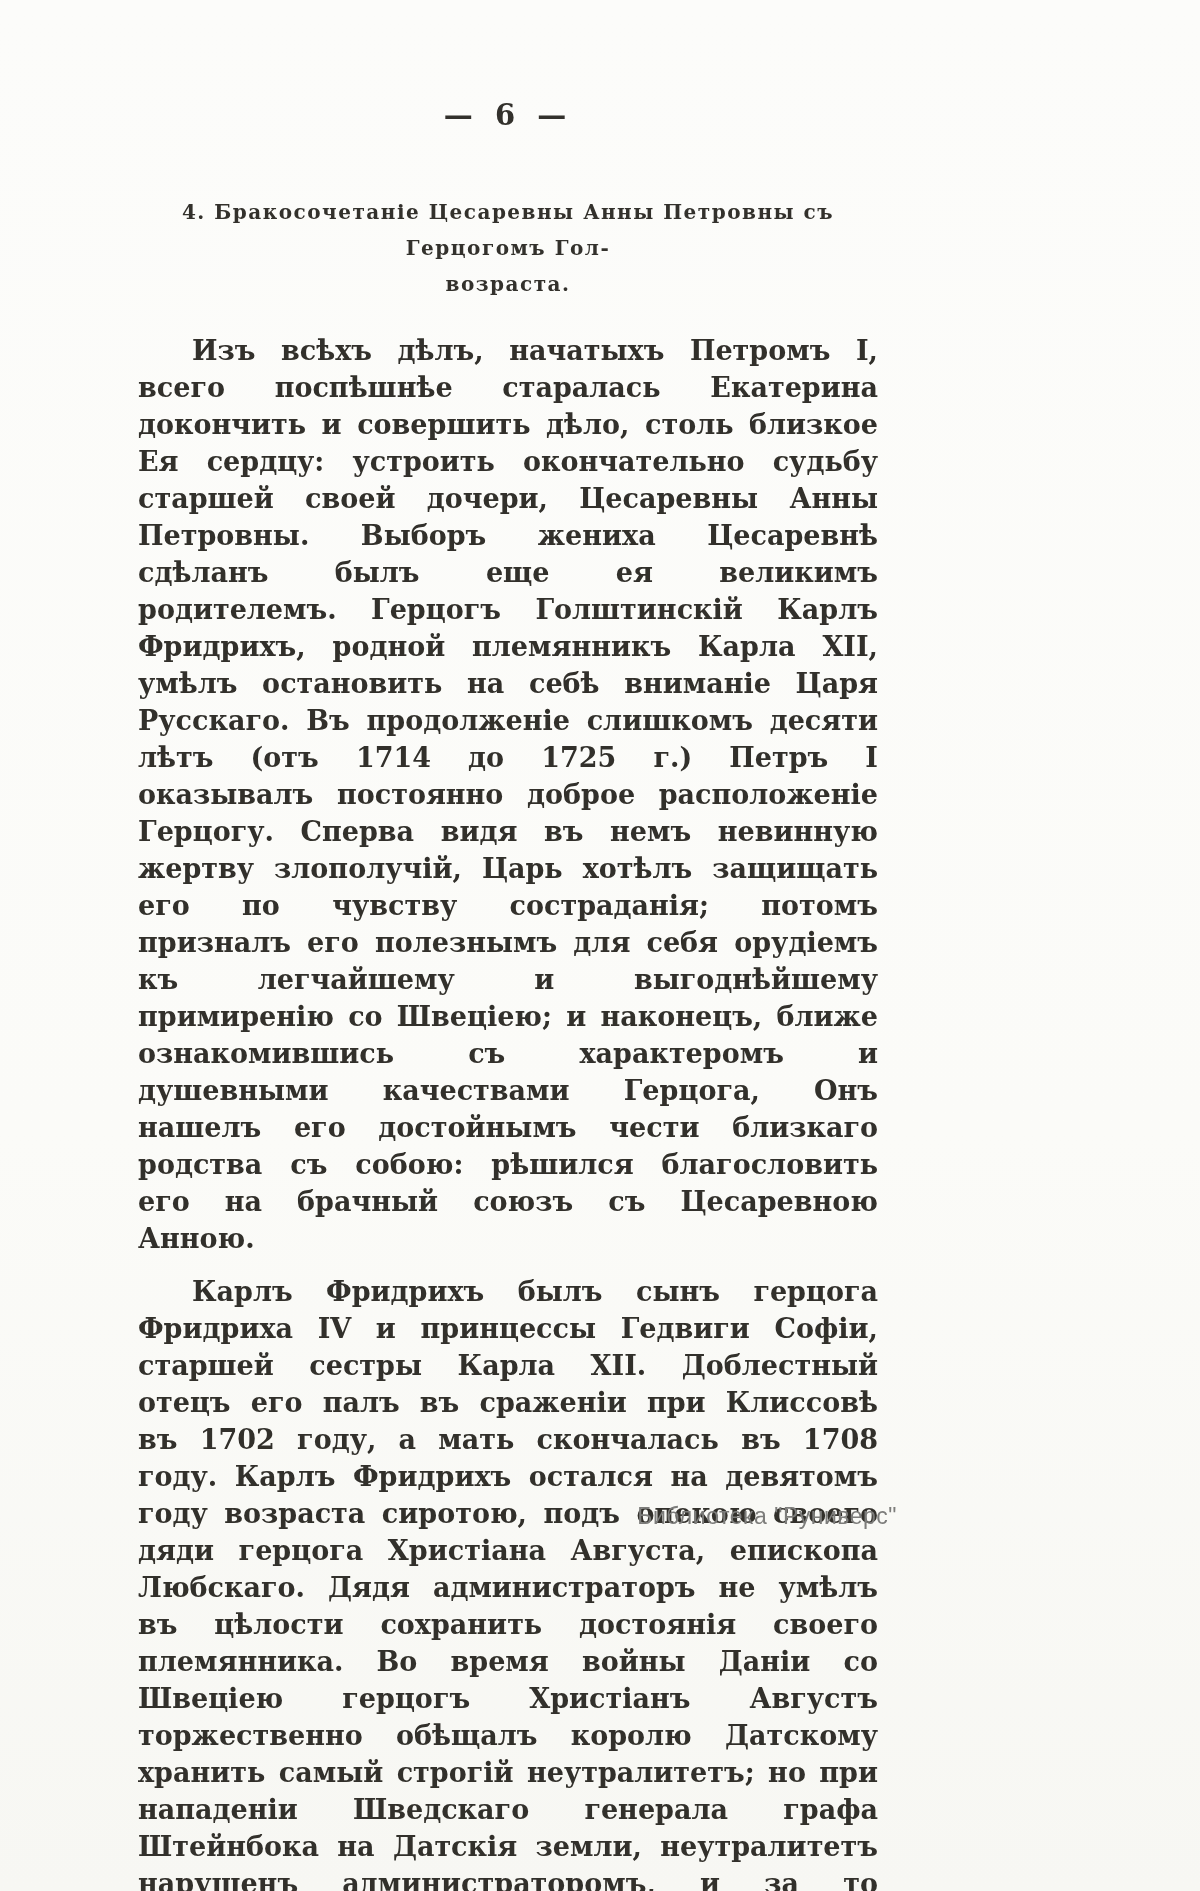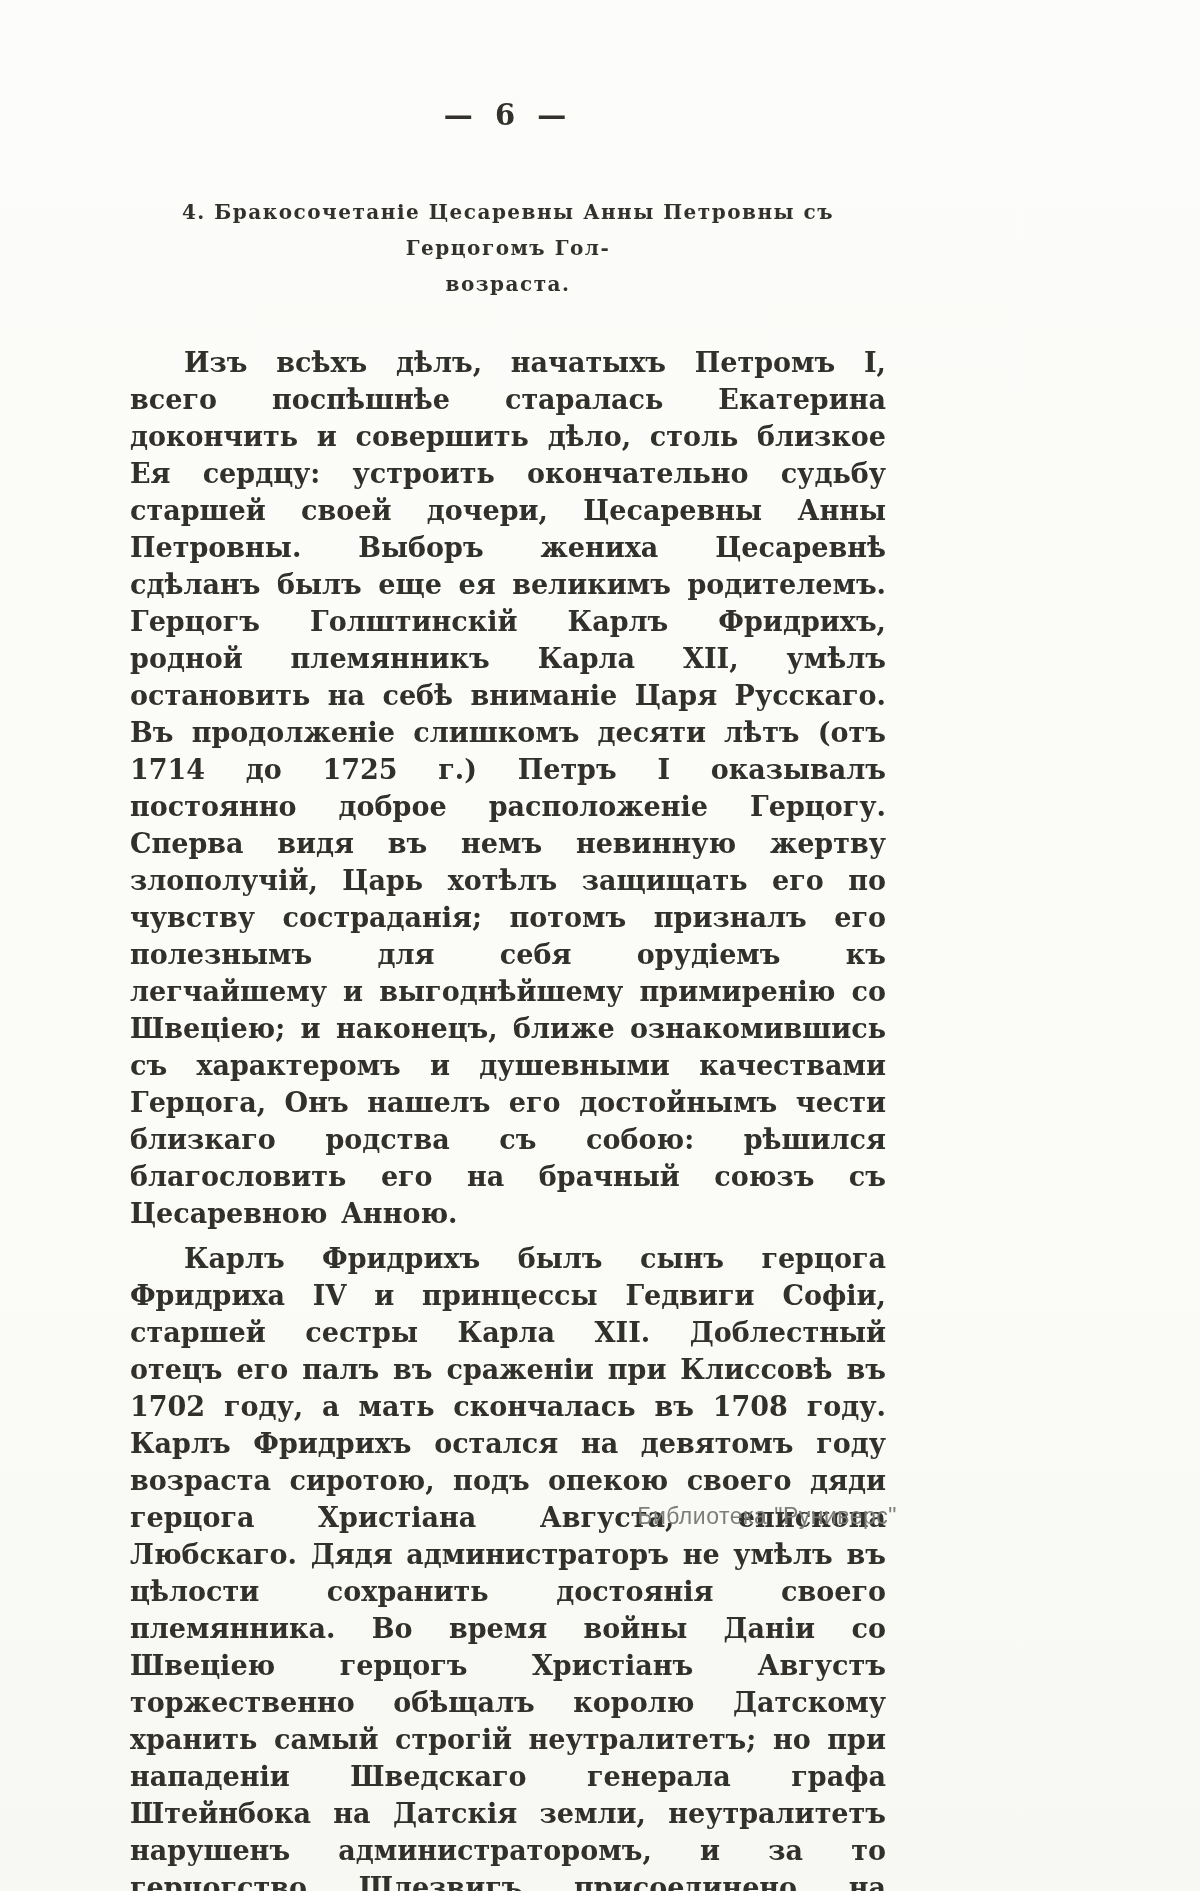--- a/index.html
+++ b/index.html
@@ -34,34 +34,34 @@
     color: #33312c;
     margin: 0 0 62px 0;
   }
   .section-heading {
     text-align: center;
     font-weight: bold;
     font-size: 20px;
     line-height: 36px;
     letter-spacing: 1.5px;
     color: #33312c;
-    margin: 0 0 42px 0;
+    margin: 0 0 30px 0;
   }
   .section-heading .hline {
     display: block;
   }
   .body-paragraph {
     font-size: 27px;
     line-height: 37px;
     font-weight: bold;
     text-align: justify;
     text-indent: 54px;
     word-spacing: 4px;
     color: #32302b;
-    margin: 8px;
+    margin: 16px;
   }
   .body-paragraph + .body-paragraph {
     margin-top: 1px;
   }
   .watermark {
     position: absolute;
     top: 1503px;
     right: 303px;
     font-family: "Liberation Sans", sans-serif;
     font-size: 23px;

